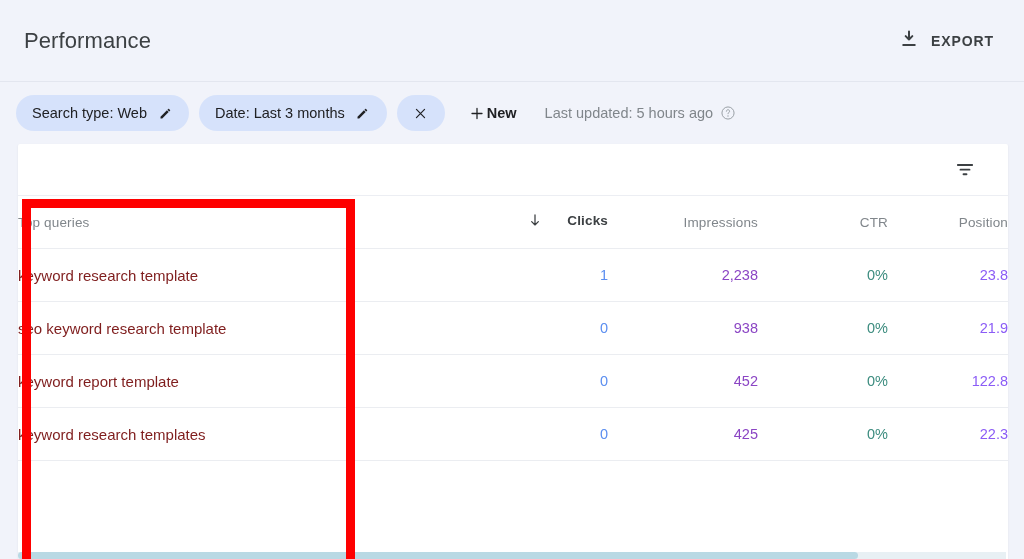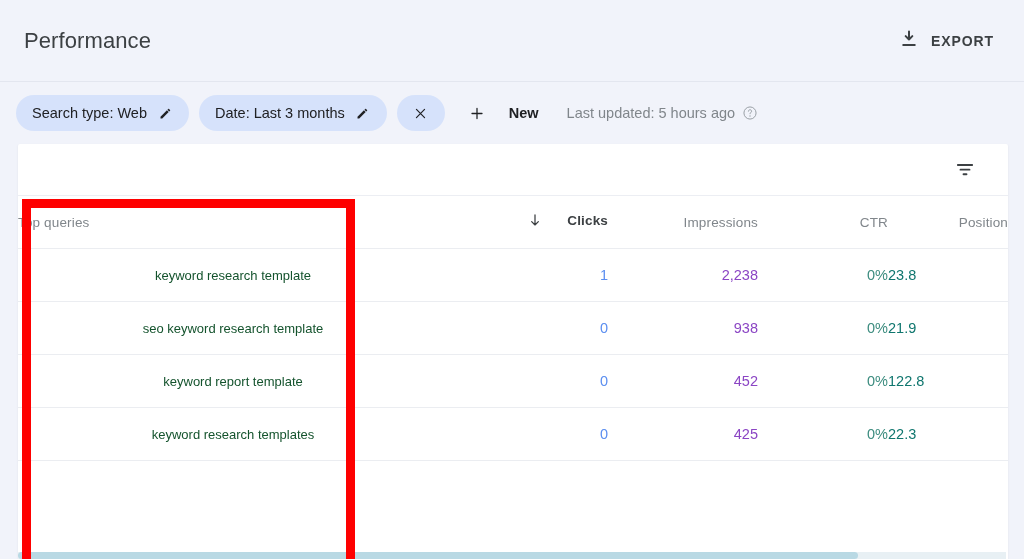--- a/index.html
+++ b/index.html
@@ -84,21 +84,21 @@
     display: inline-flex;
     align-items: center;
     justify-content: center;
     width: 16px;
     height: 16px;
     flex: 0 0 16px;
   }
   .new-btn {
     display: inline-flex;
     align-items: center;
-    gap: 24px;
+    gap: 2px;
     height: 36px;
     padding: 0 12px 0 8px;
     margin-left: 6px;
     margin-right: 16px;
     border-radius: 18px;
     cursor: pointer;
     color: #202124;
     font-size: 14.5px;
     font-weight: 700;
     white-space: nowrap;
@@ -175,32 +175,32 @@
     gap: 24px;
     justify-content: flex-end;
   }
   .sort-arrow {
     display: inline-flex;
     align-items: center;
     color: #3c4043;
   }
 
   td.c-query {
-    text-align: center;
+    text-align: left;
     padding-left: 26px;
-    font-size: 13px;
-    color: #14532d;
+    font-size: 15px;
+    color: #7f1d1d;
     white-space: nowrap;
     overflow: hidden;
     text-overflow: ellipsis;
   }
   td.c-clicks { text-align: right; padding-right: 12px; font-size: 14.5px; color: #5b8ef0; }
   td.c-impr   { text-align: right; padding-right: 14px; font-size: 14.5px; color: #8b45c4; }
   td.c-ctr    { text-align: right; padding-right: 18px; font-size: 14.5px; color: #3c8c7f; }
-  td.c-pos    { padding-right: 24px; font-size: 14.5px; color: #0f766e; }
+  td.c-pos    { text-align: right; padding-right: 24px; font-size: 14.5px; color: #8b5cf6; }
 
   
   .annotation-box {
     position: absolute;
     left: 22px;
     top: 199px;
     width: 333px;
     height: 360px;
     border: 9px solid #fe0000;
     border-bottom: none;

